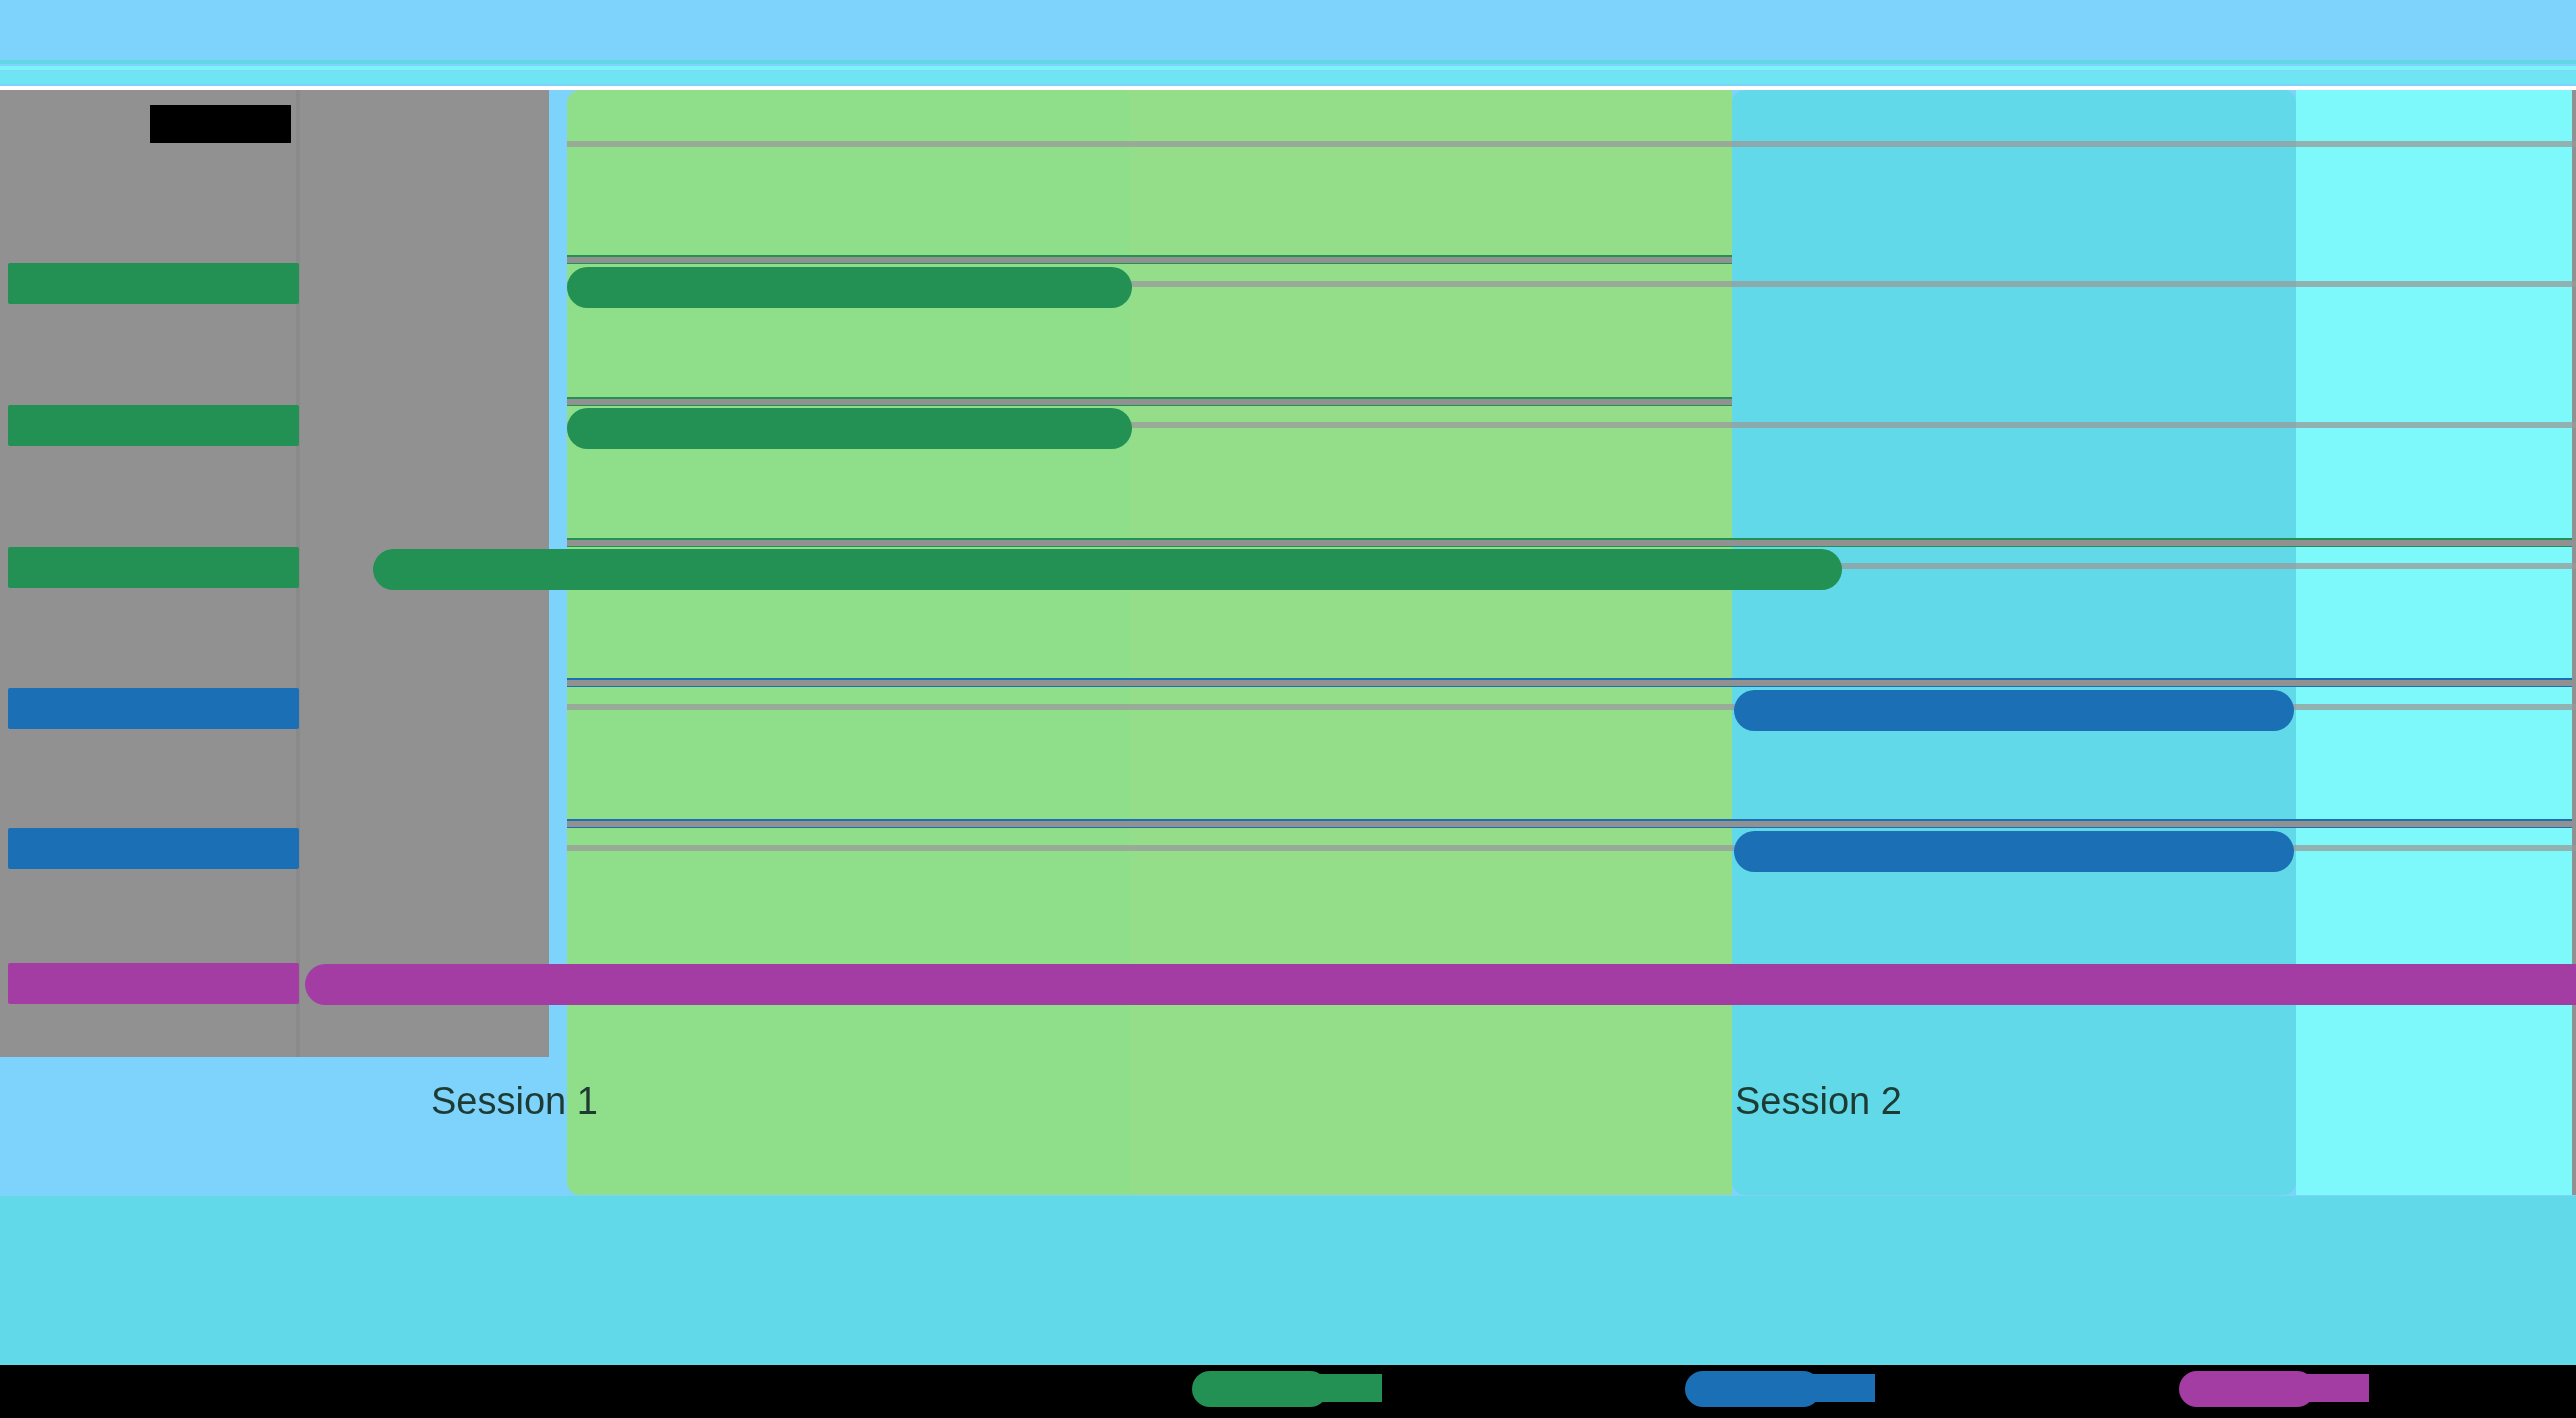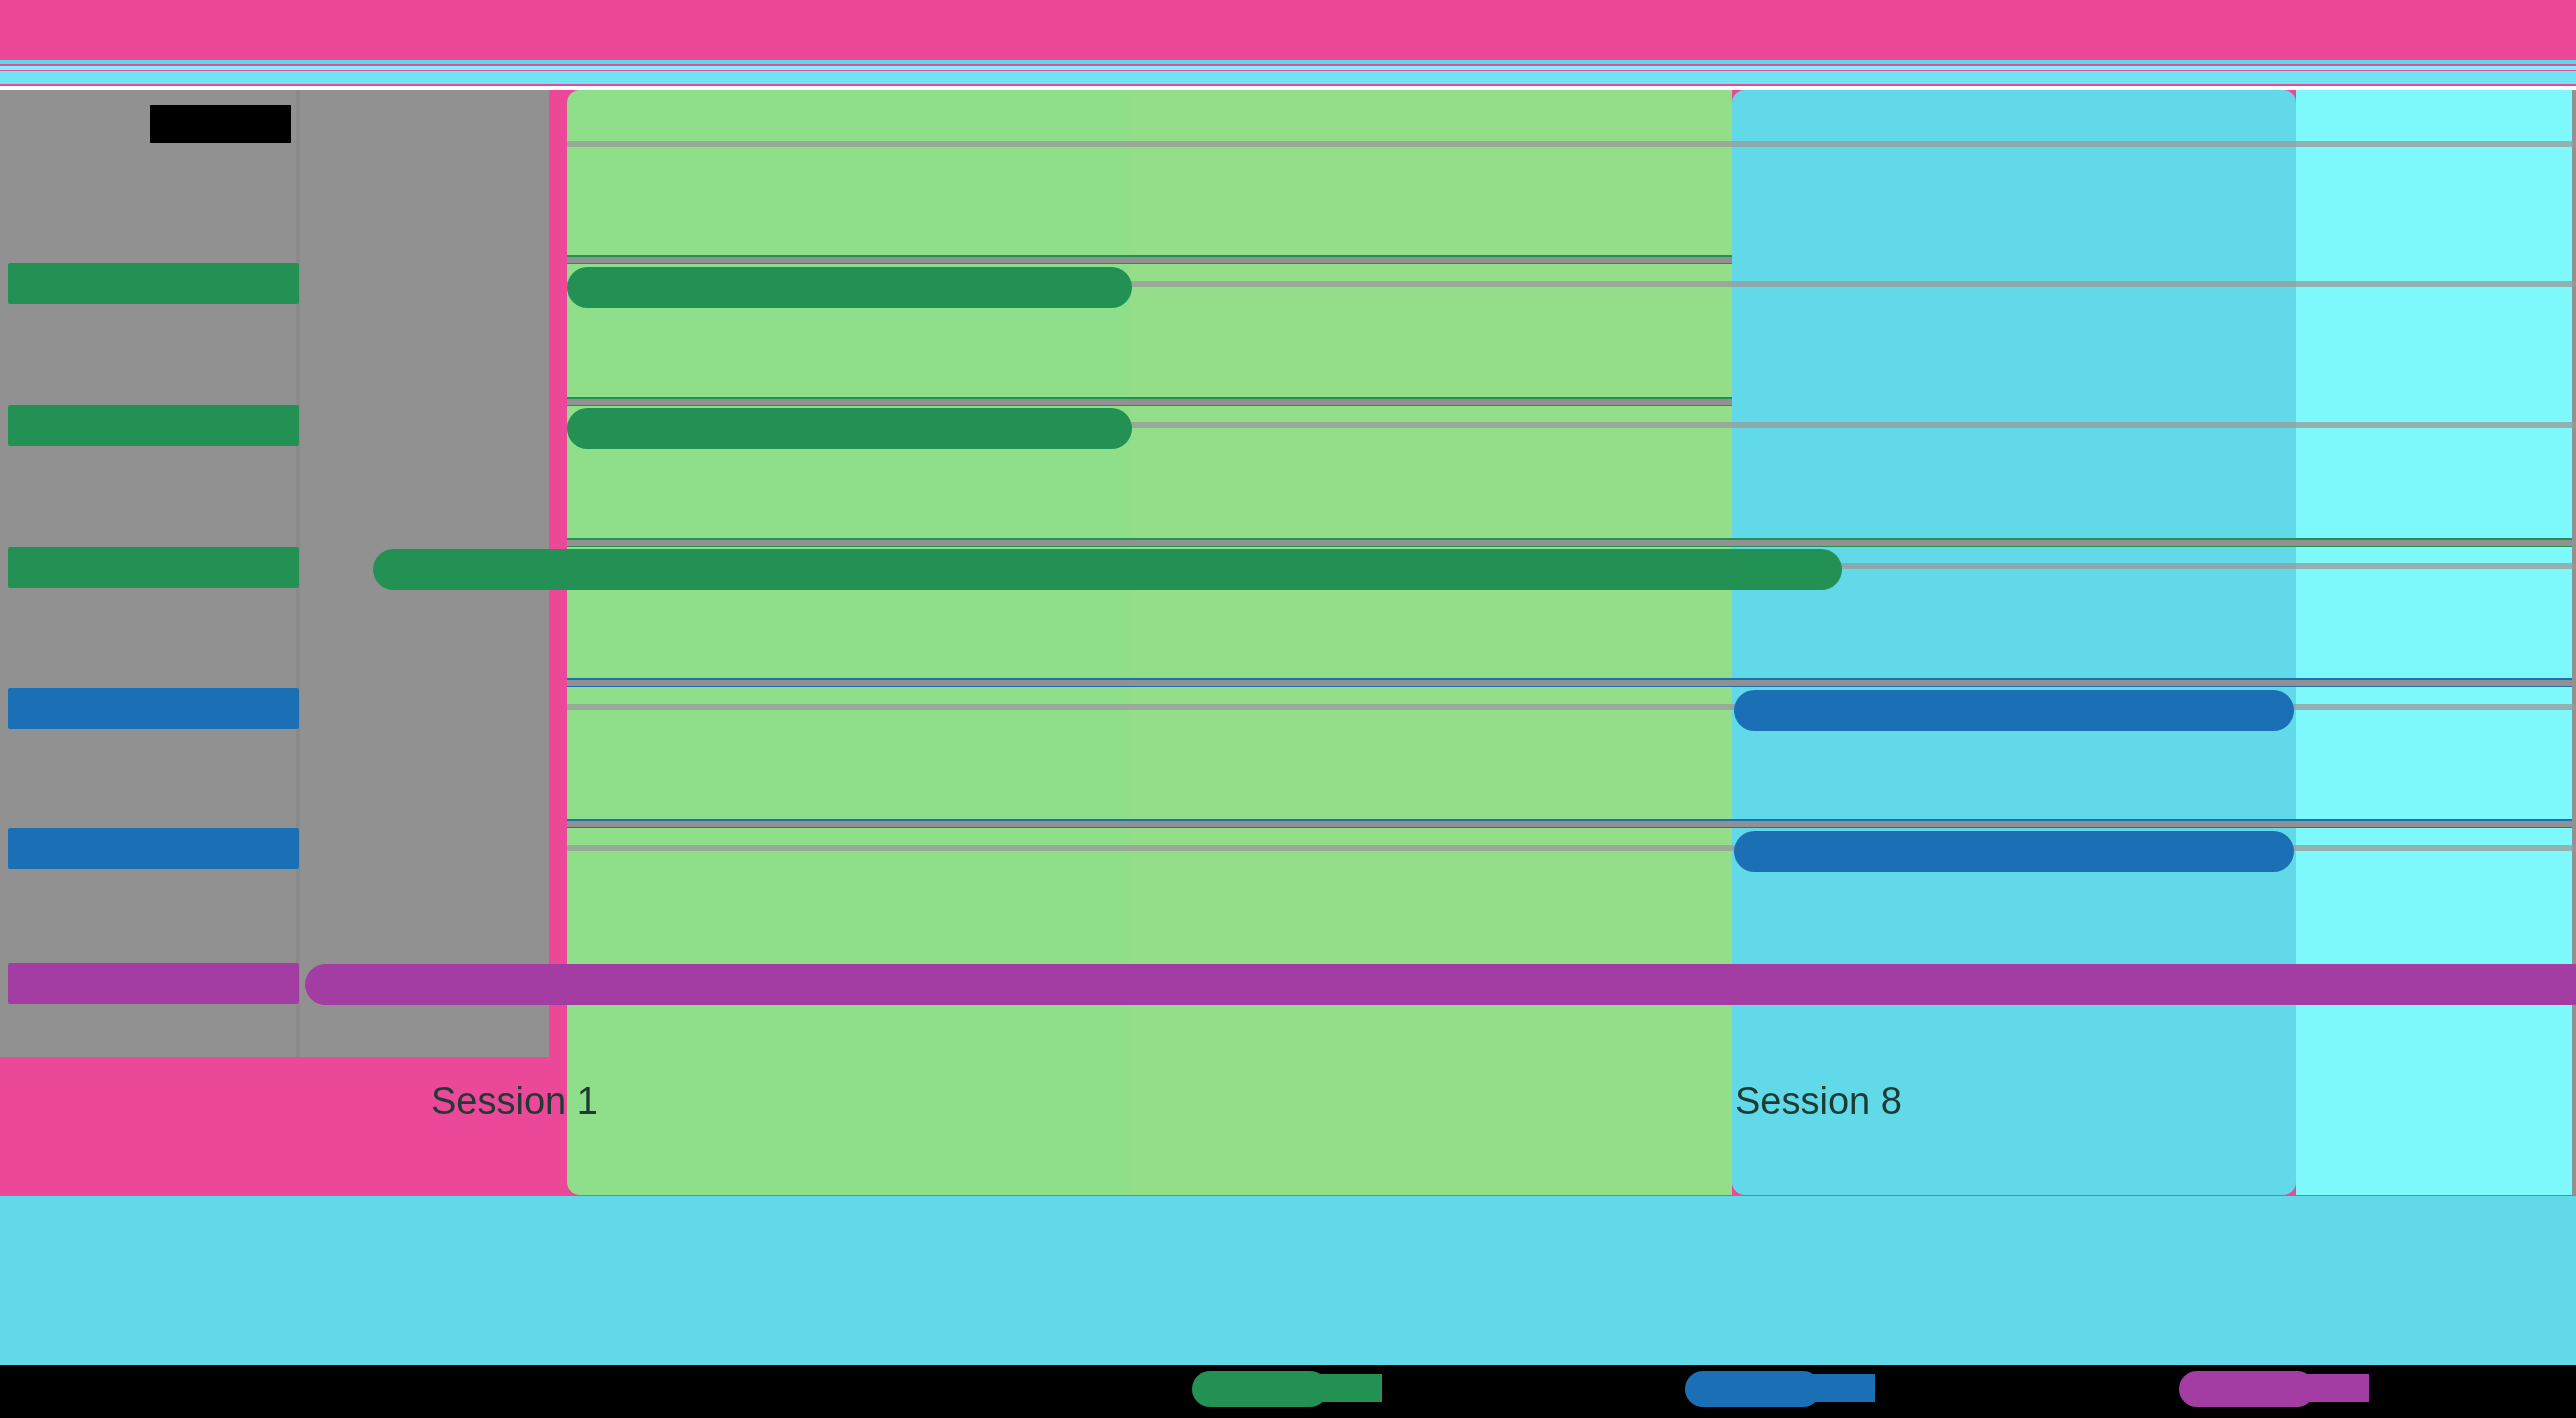--- a/index.html
+++ b/index.html
@@ -1,19 +1,19 @@
 <!DOCTYPE html>
 <html style="font-size:15px"><head>
 <meta charset="utf-8">
 <style>
   html,body{margin:0;padding:0;background:#000;}
   body{width:2576px;height:1419px;overflow:hidden;
        font-family:"Liberation Sans","DejaVu Sans",sans-serif;}
 
-  #stage{position:relative;width:2576px;height:1419px;background:#ec4899;}
+  #stage{position:relative;width:2576px;height:1419px;background:#7dd3fc;}
 
   
   .strip{position:absolute;left:0;width:2576px;}
 
   
   #label-panel{position:absolute;left:0;top:90px;width:549px;height:967px;
                background:#919191;}
   #label-divider{position:absolute;left:296px;top:90px;width:3.8px;height:967px;
                  background:#8a8a8a;}
   #header-redaction{position:absolute;left:150px;top:105px;width:141px;height:38px;
@@ -98,21 +98,21 @@
     <div class="tail" style="left:0px;top:448px;width:2005px;background:#229153;"></div>
     <div class="tail-grey" style="left:0px;top:450px;width:2005px;"></div>
 
     <div class="tail" style="left:0px;top:588px;width:2005px;background:#1b6fb5;"></div>
     <div class="tail-grey" style="left:0px;top:590px;width:2005px;"></div>
 
     <div class="tail" style="left:0px;top:729px;width:2005px;background:#1b6fb5;"></div>
     <div class="tail-grey" style="left:0px;top:731px;width:2005px;"></div>
 
     <span class="session-caption" style="left:-136px;top:990px;">Session 1</span>
-    <span class="session-caption" style="left:1168px;top:990px;">Session 8</span>
+    <span class="session-caption" style="left:1168px;top:990px;">Session 2</span>
   </div>
 
   <div class="bar" style="left:567px;top:267px;width:565px;background:#229153;"></div>
   <div class="bar" style="left:567px;top:408px;width:565px;background:#229153;"></div>
   <div class="bar" style="left:373px;top:549px;width:1469px;background:#229153;"></div>
   <div class="bar" style="left:1734px;top:690px;width:560px;background:#1b6fb5;"></div>
   <div class="bar" style="left:1734px;top:831px;width:560px;background:#1b6fb5;"></div>
   <div class="bar" style="left:305px;top:964px;width:2271px;background:#a33da4;border-radius:20.6px 0 0 20.6px;"></div>
 
   <div class="tail" style="left:2295px;top:977px;width:281px;height:15px;background:#a33da4;"></div>

